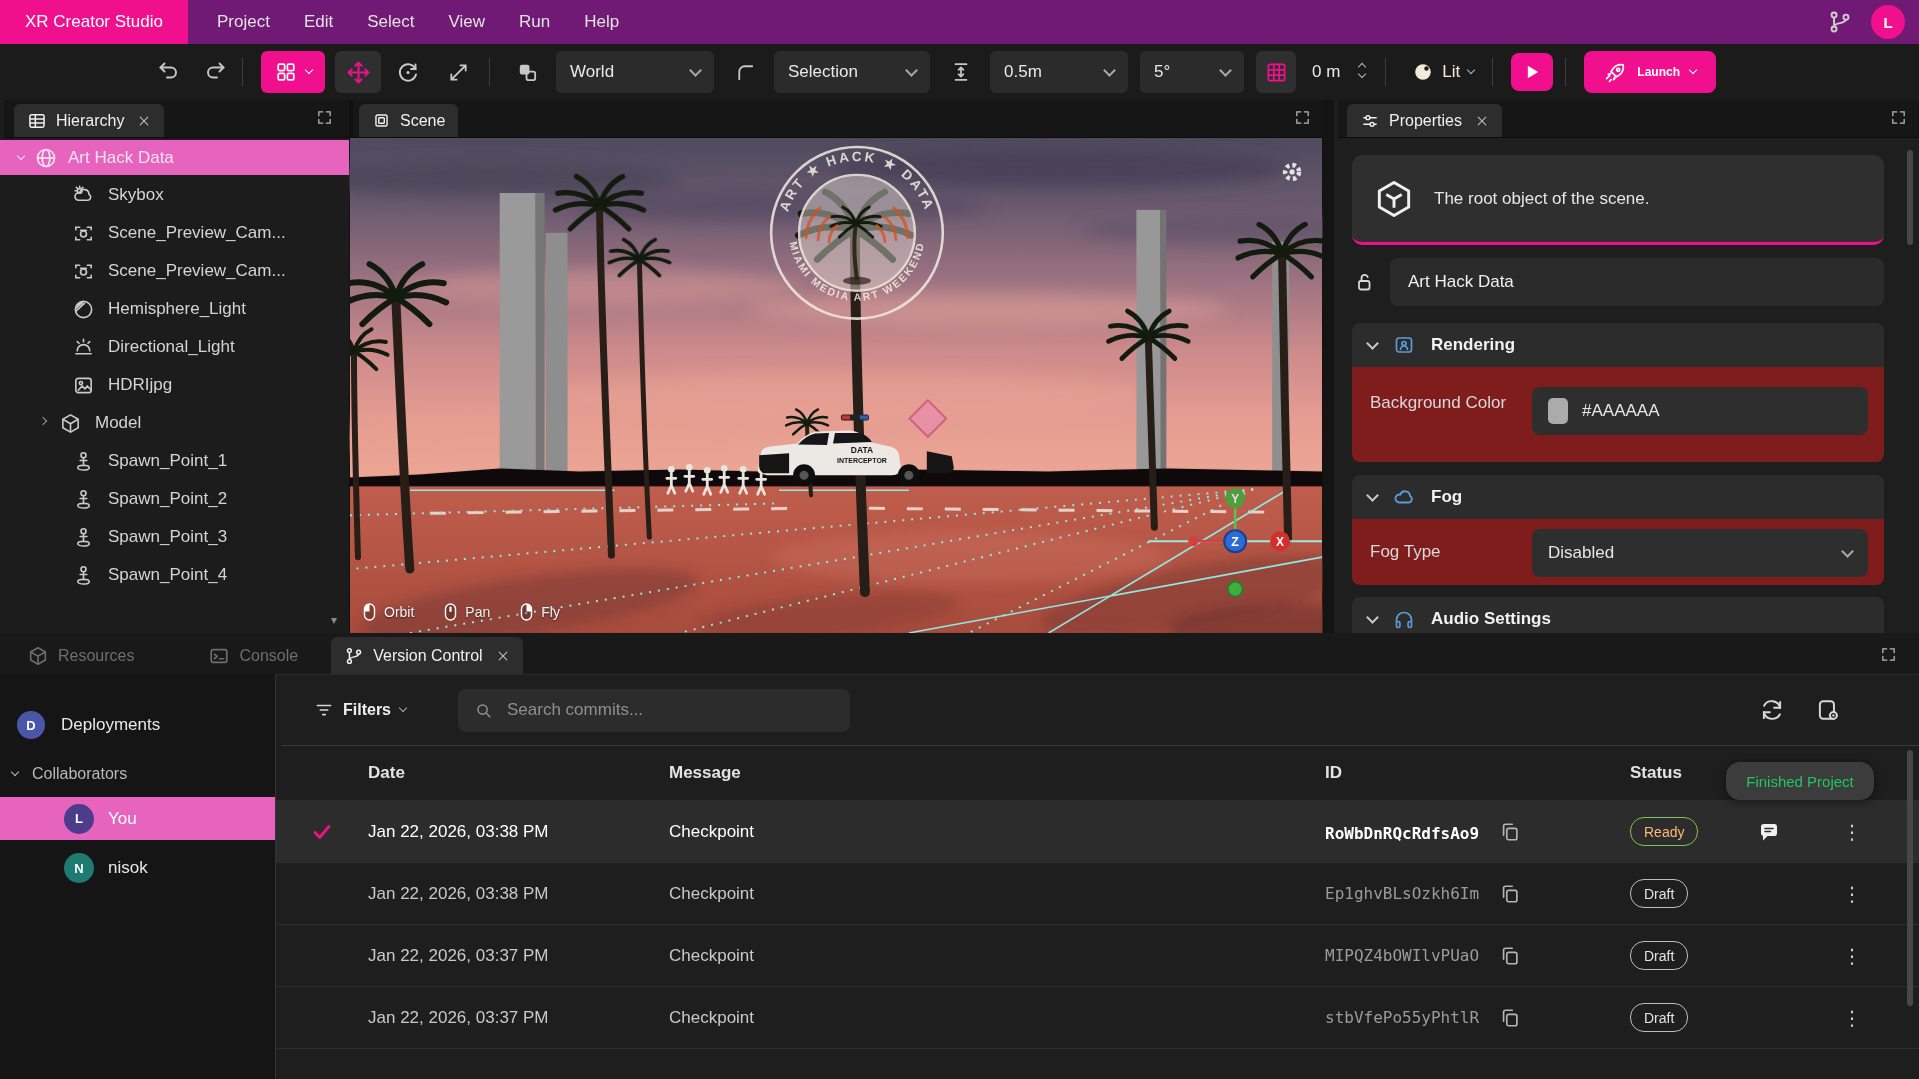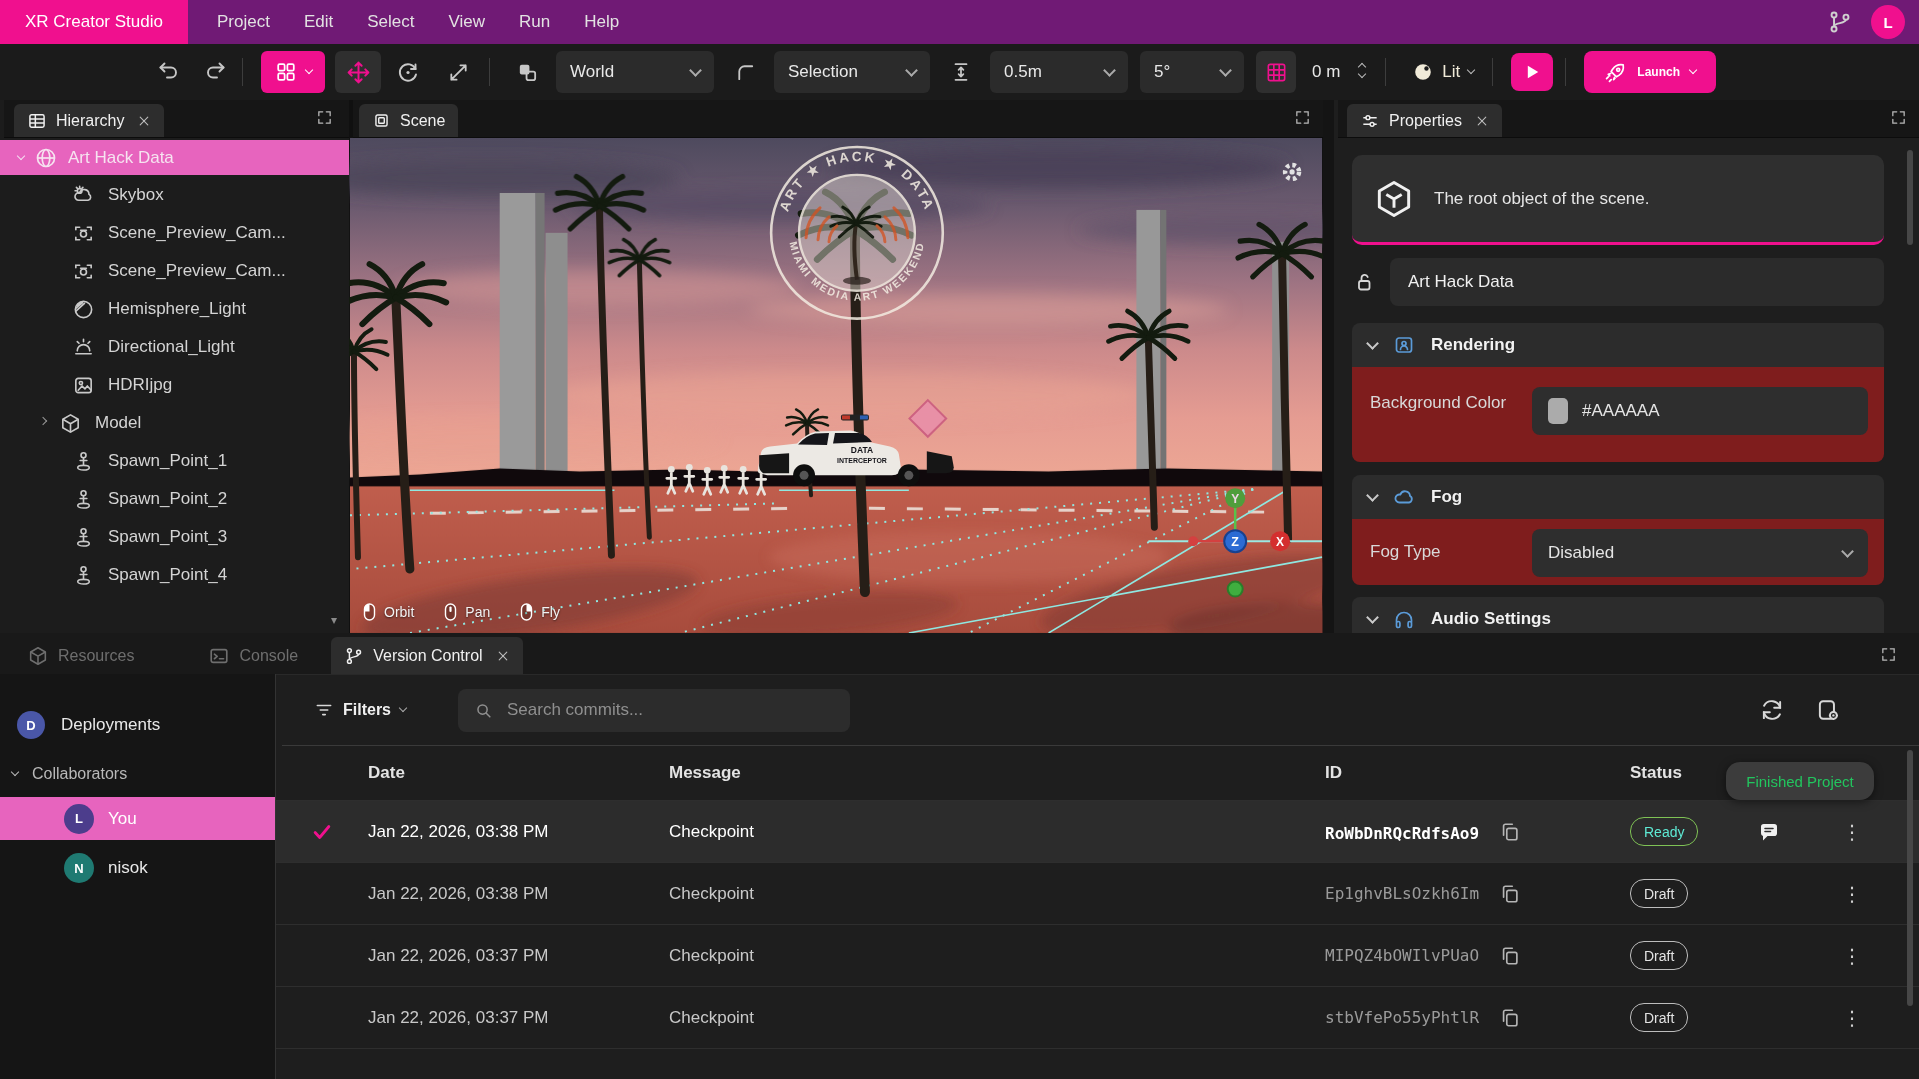--- a/index.html
+++ b/index.html
@@ -83,21 +83,21 @@
   .vc-sep{position:absolute;top:71px;left:6px;right:0;height:1px;background:#3a3a3a;}
   .grid-row{display:grid;grid-template-columns:92px 301px 656px 291px 125px 75px 95px;align-items:center;}
   .vc-head{position:absolute;top:72px;left:0;right:0;height:54px;font-size:17px;font-weight:700;color:#e3e3e3;}
   .vc-rows{position:absolute;top:126px;left:0;right:0;}
   .vc-row{height:61px;border-top:1px solid #2e2e2e;font-size:17px;color:#c9c9c9;}
   .vc-row.sel{background:#2c2c2c;color:#fff;}
   .cid{font-family:"DejaVu Sans Mono",monospace;font-size:16px;color:#9b9b9b;display:flex;align-items:center;}
   .vc-row.sel .cid{color:#fff;font-weight:700;align-items:flex-end;}
   .copy-btn{color:#b5b5b5;margin-left:20px;}
   .badge{display:inline-flex;align-items:center;justify-content:center;height:27px;padding:0 13px;border-radius:14px;font-size:14px;border:1.5px solid #bdbdbd;color:#e3e3e3;margin-left:14px;}
-  .badge.ready{border-color:#7fc255;color:#5eead4;}
+  .badge.ready{border-color:#7fc255;color:#fdba74;}
   .tooltip{position:absolute;left:1410px;top:88px;width:148px;height:38px;background:#3c3c3c;border-radius:14px;color:#22c55e;
            font-size:15px;display:flex;align-items:center;justify-content:center;z-index:5;box-shadow:0 2px 8px rgba(0,0,0,.5);margin-left:40px;}
   .kebab{color:#d0d0d0;}
 </style>
 </head>
 <body>
 
 <svg width="0" height="0" style="position:absolute">
   <defs>
     <symbol id="i-undo" viewBox="0 0 24 24">

